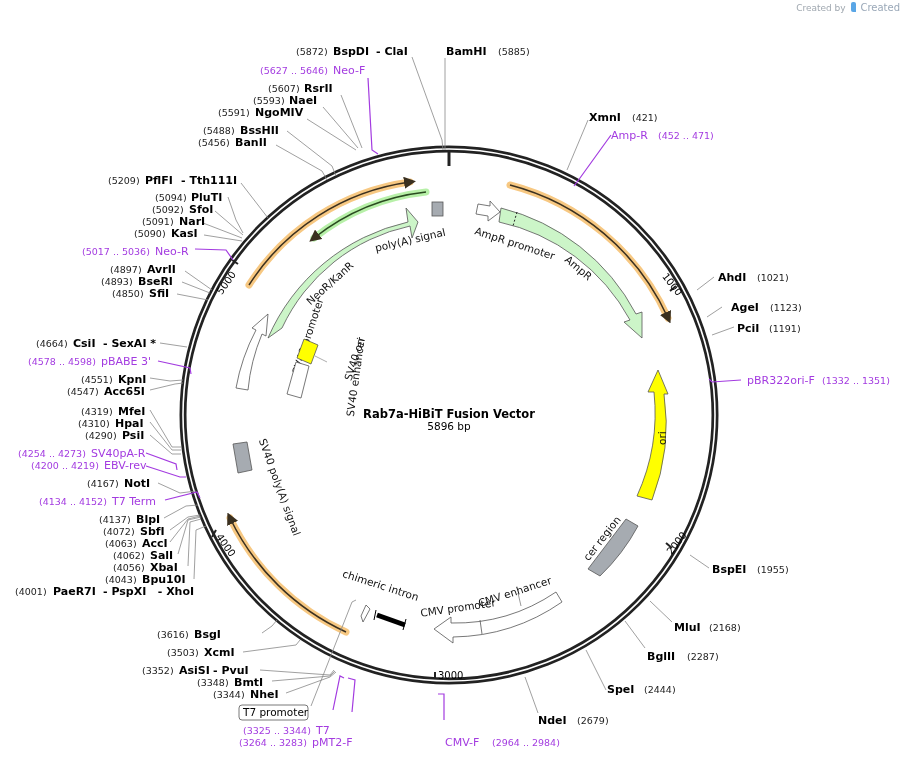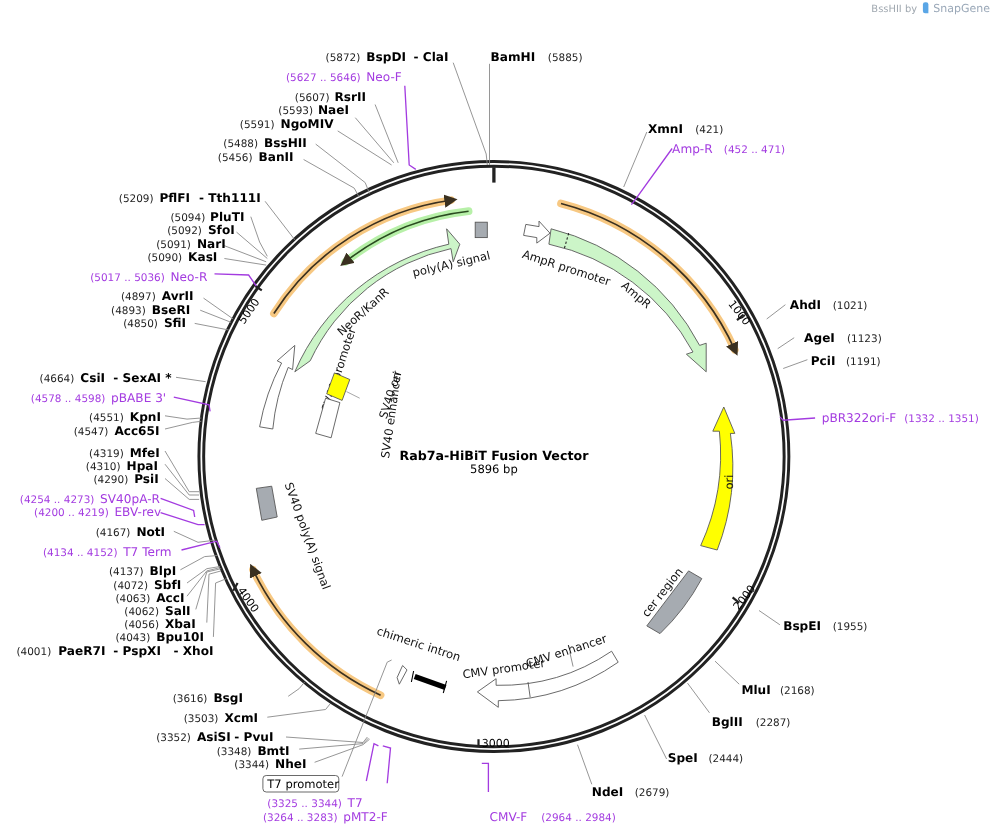--- a/index.html
+++ b/index.html
@@ -12,23 +12,23 @@
   .enz { font-weight:bold; font-size:11px; fill:#000; }
   .pos { font-size:9.5px; fill:#222; }
   .pr  { font-size:11px; fill:#a33be0; }
   .prp { font-size:9.5px; fill:#a33be0; }
   .feat { font-size:10.5px; fill:#111; }
 </style>
 </head>
 <body>
 
 <div class="brand">
-  <span>BssHII by</span>
+  <span>Created by</span>
   <span class="logo"></span>
-  <span class="sg">SnapGene</span>
+  <span class="sg">Created</span>
 </div>
 
 <svg id="map" width="908" height="759" viewBox="0 0 908 759">
   <defs>
     <marker id="arrO" markerWidth="8" markerHeight="8" refX="4" refY="4" orient="auto">
         <path d="M0,0 L8,4 L0,8 z" fill="#3a3020"></path>
       </marker>
   </defs>
 
   <g>

